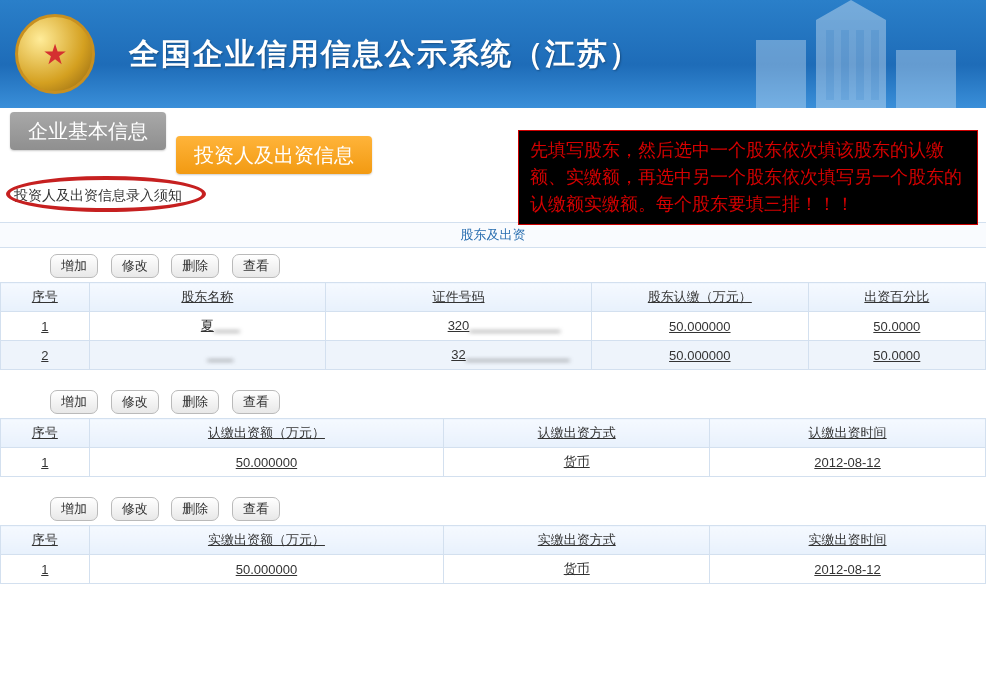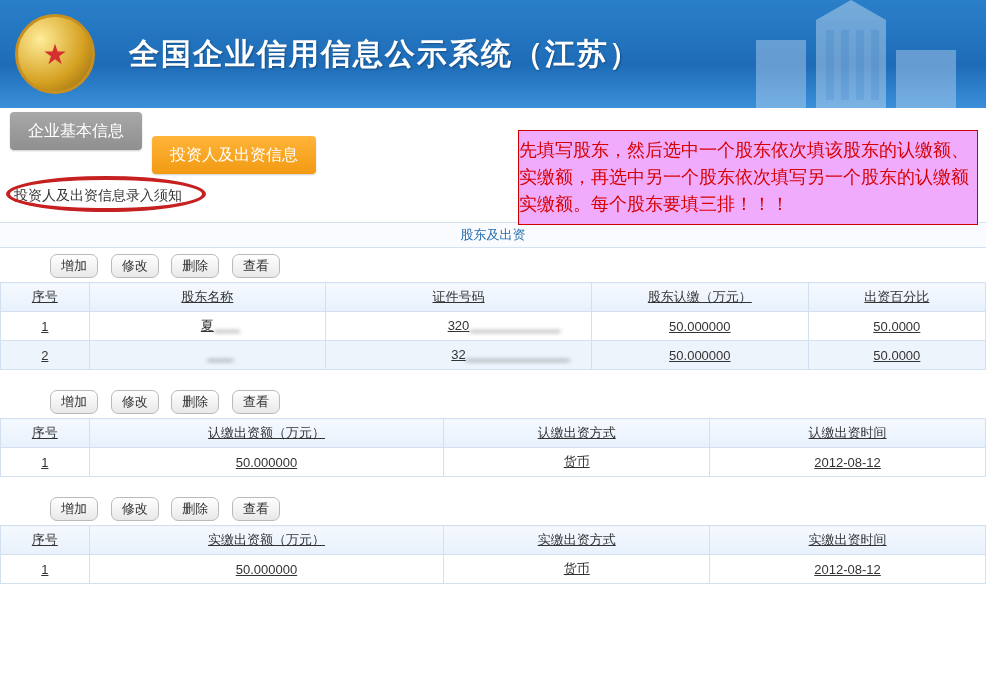--- a/index.html
+++ b/index.html
@@ -67,21 +67,21 @@
     gap: 10px;
     padding: 4px 10px 8px 10px;
   }
   .tab-btn {
     display:inline-flex;
     align-items:center;
     justify-content:center;
     height: 38px;
     padding: 0 18px;
     border-radius: 4px;
-    font-size: 16px;
+    font-size: 20px;
     color:#fff;
     cursor:pointer;
     box-shadow: 0 1px 2px rgba(0,0,0,.2);
   }
   .tab-gray { background: linear-gradient(#a8a8a8,#8f8f8f); }
   .tab-orange { background: linear-gradient(#ffb43a,#f29a12); margin-top: 24px; }
 
   .notice-row { position: relative; padding-left: 14px; height: 36px; line-height:26px; font-size:14px; color:#333;}
   .notice-circle {
     position:absolute;
@@ -91,22 +91,22 @@
     border-radius: 50%/50%;
     pointer-events:none;
   }
 
   .annotation-box {
     position:absolute;
     right: 8px;
     top: 130px;
     width: 460px;
     border: 1px solid #c00;
-    background: #f0abfc;
-    padding: 6px 0;
+    background: #000000;
+    padding: 6px 11px;
     color: #d60000;
     font-size: 18px;
     font-family: "SimSun","STSong",serif;
     line-height: 1.5;
     z-index: 10;
     margin-left: 20px;
   }
 
   .section-title {
     background: #f9fbfe;

